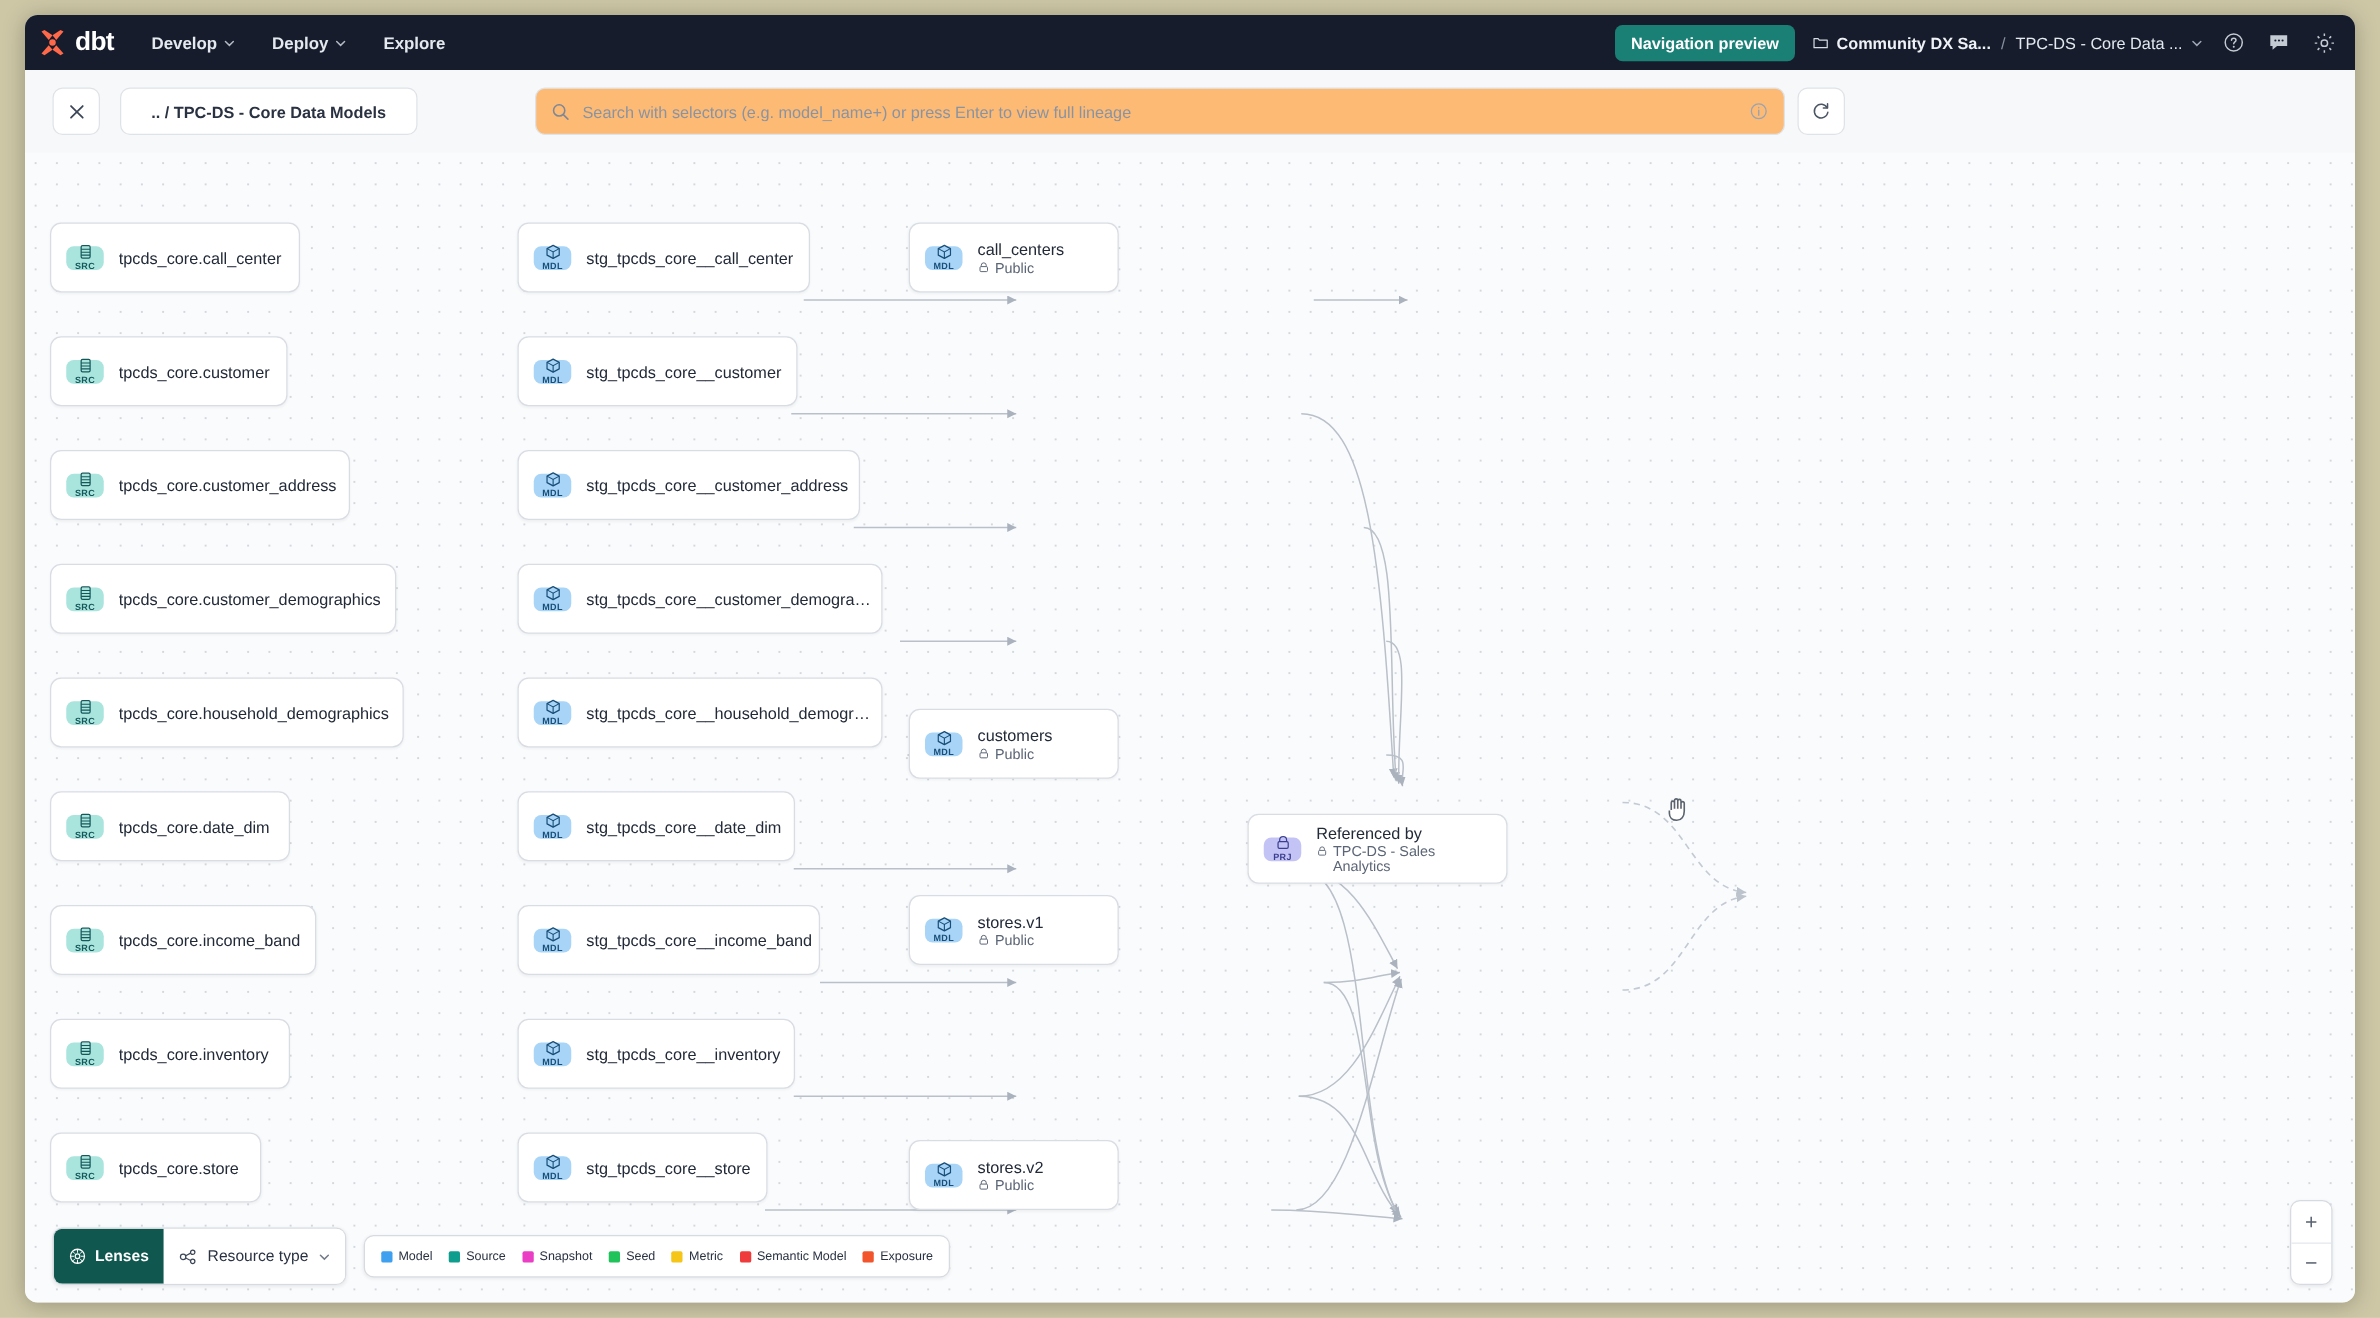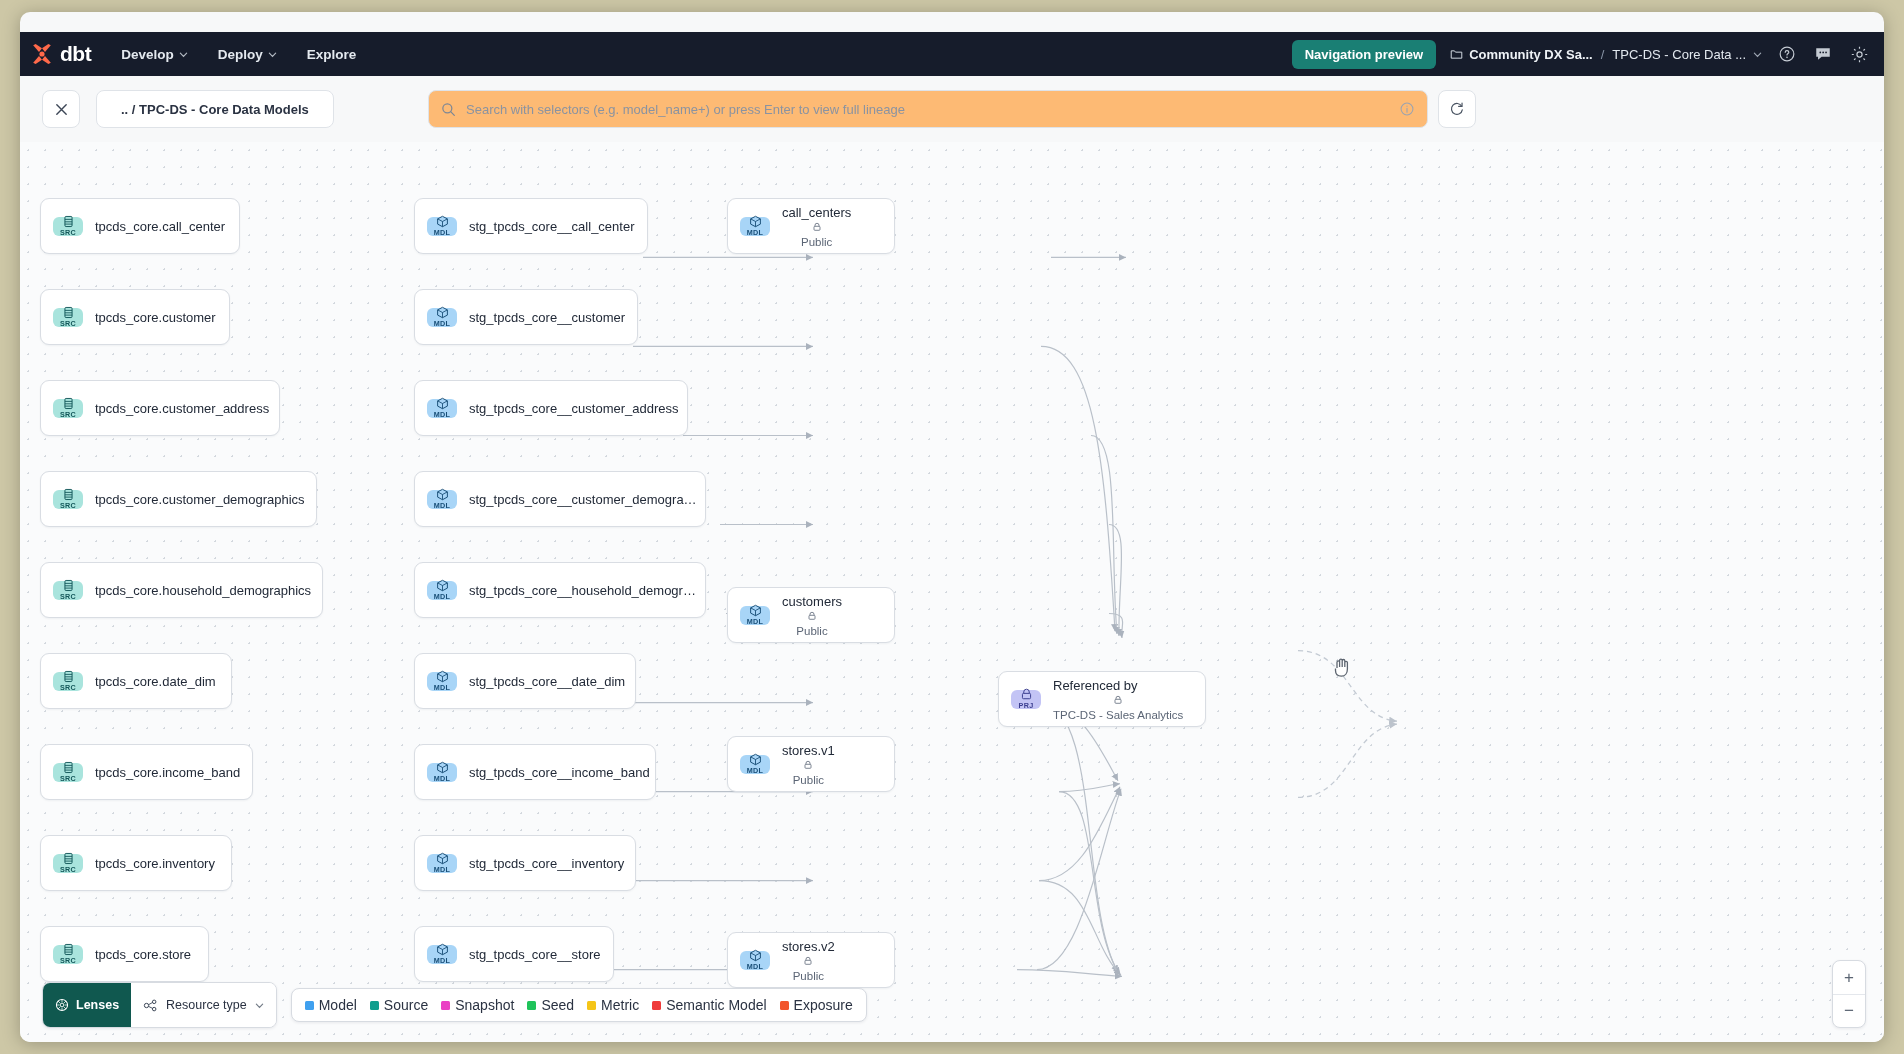--- a/index.html
+++ b/index.html
@@ -28,21 +28,20 @@
   }
 
   
   .navbar {
     height: 44px; flex: 0 0 44px;
     background: #161c2b;
     display: flex; 
     padding: 0 14px 0 10px;
     color: #e9edf2;
     position: relative;
-    margin-top: 20px;
   }
   .logo-wrap { display:flex; align-items:center; gap:6px; margin-right: 28px; }
   .logo-x { width: 24px; height: 24px; display:block; }
   .logo-text { font-size: 21px; font-weight: 700; letter-spacing: -.5px; color:#fff; }
   .navlinks { display: flex; align-items: center; gap: 26px; }
   .navlink {
     font-size: 13.5px; font-weight: 600; color: #e4e9ef;
     display: flex; align-items: center; gap: 5px; cursor: pointer;
     padding: 4px 2px;
   }
@@ -136,21 +135,21 @@
     flex: 0 0 30px; margin-right: 12px; gap: 0px;
   }
   .badge.src { background: #a9e4dd; color: #14585a; }
   .badge.mdl { background: #a8d5f7; color: #184e77; }
   .badge.prj { background: #c3c4f5; color: #3b3e8f; }
   .badge .bico { height: 13px; display:flex; align-items:center; }
   .badge .btxt { font-size: 7.2px; font-weight: 700; letter-spacing: .3px; line-height: 9px; }
   .node .ntitle { font-size: 13px; color: #222a38; white-space: nowrap; }
   .node .nsub {
     font-size: 11.5px; color: #5b6575;
-    display: flex; align-items: center; gap: 4px; margin-top: 2px; flex-direction: column;
+    display: flex; align-items: flex-start; gap: 4px; margin-top: 2px;
   }
   .node .ntextwrap { display: flex; flex-direction: column; justify-content: center; }
 
   
   .hand-cursor { position: absolute; z-index: 9; pointer-events:none; }
 
   
   .bottombar {
     position: absolute; left: 22px; bottom: 14px;
     display: flex; align-items: center; gap: 14px;
@@ -170,21 +169,21 @@
   .restype-btn {
     display: flex; align-items: center; gap: 8px;
     padding: 0 12px; font-size: 12.5px; color: #2a3242; cursor: pointer;
     background:#fff;
   }
   .legend {
     height: 34px; display: flex; align-items: center; gap: 13px;
     background: #fff; border: 1px solid #d7dbe1; border-radius: 8px;
     padding: 0 13px; box-shadow: 0 1px 3px rgba(20,30,50,.08);
   }
-  .legend-item { display: flex; align-items: center; gap: 5px; font-size: 14px; color: #2a3242; white-space: nowrap;}
+  .legend-item { display: flex; align-items: center; gap: 5px; font-size: 10px; color: #2a3242; white-space: nowrap;}
   .swatch { width: 9px; height: 9px; border-radius: 1.5px; display:block; }
 
   .zoom-ctl {
     position: absolute; right: 18px; bottom: 14px;
     width: 34px; border-radius: 8px; background: #fff;
     border: 1px solid #d7dbe1; overflow: hidden; z-index: 8;
     box-shadow: 0 1px 3px rgba(20,30,50,.08);
   }
   .zoom-ctl div {
     height: 33px; display:flex; align-items:center; justify-content:center;

